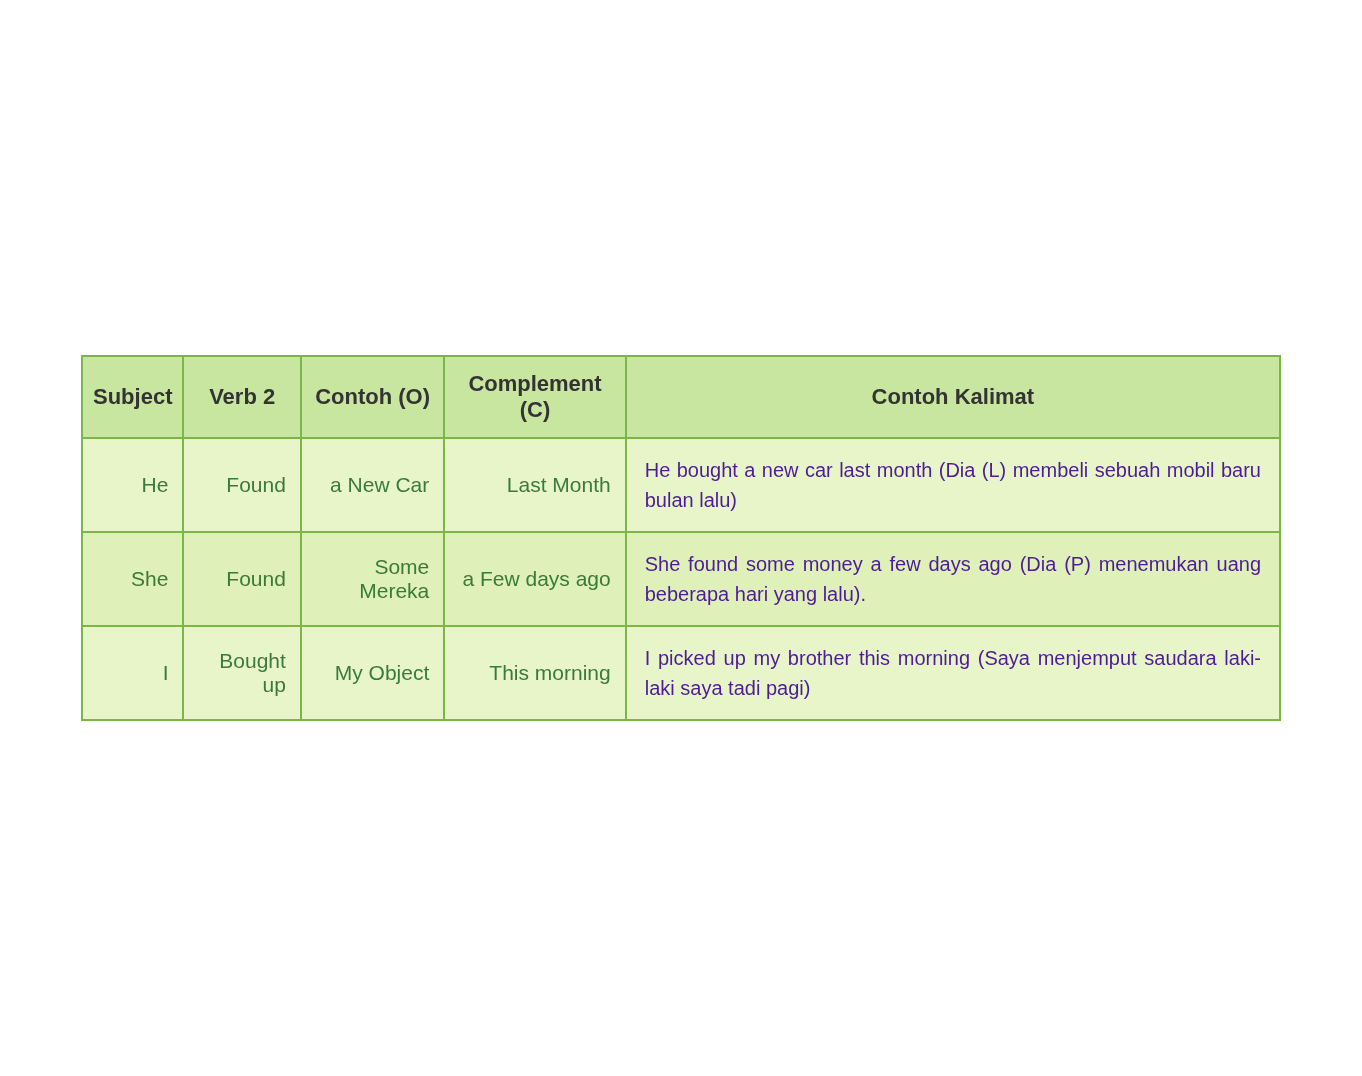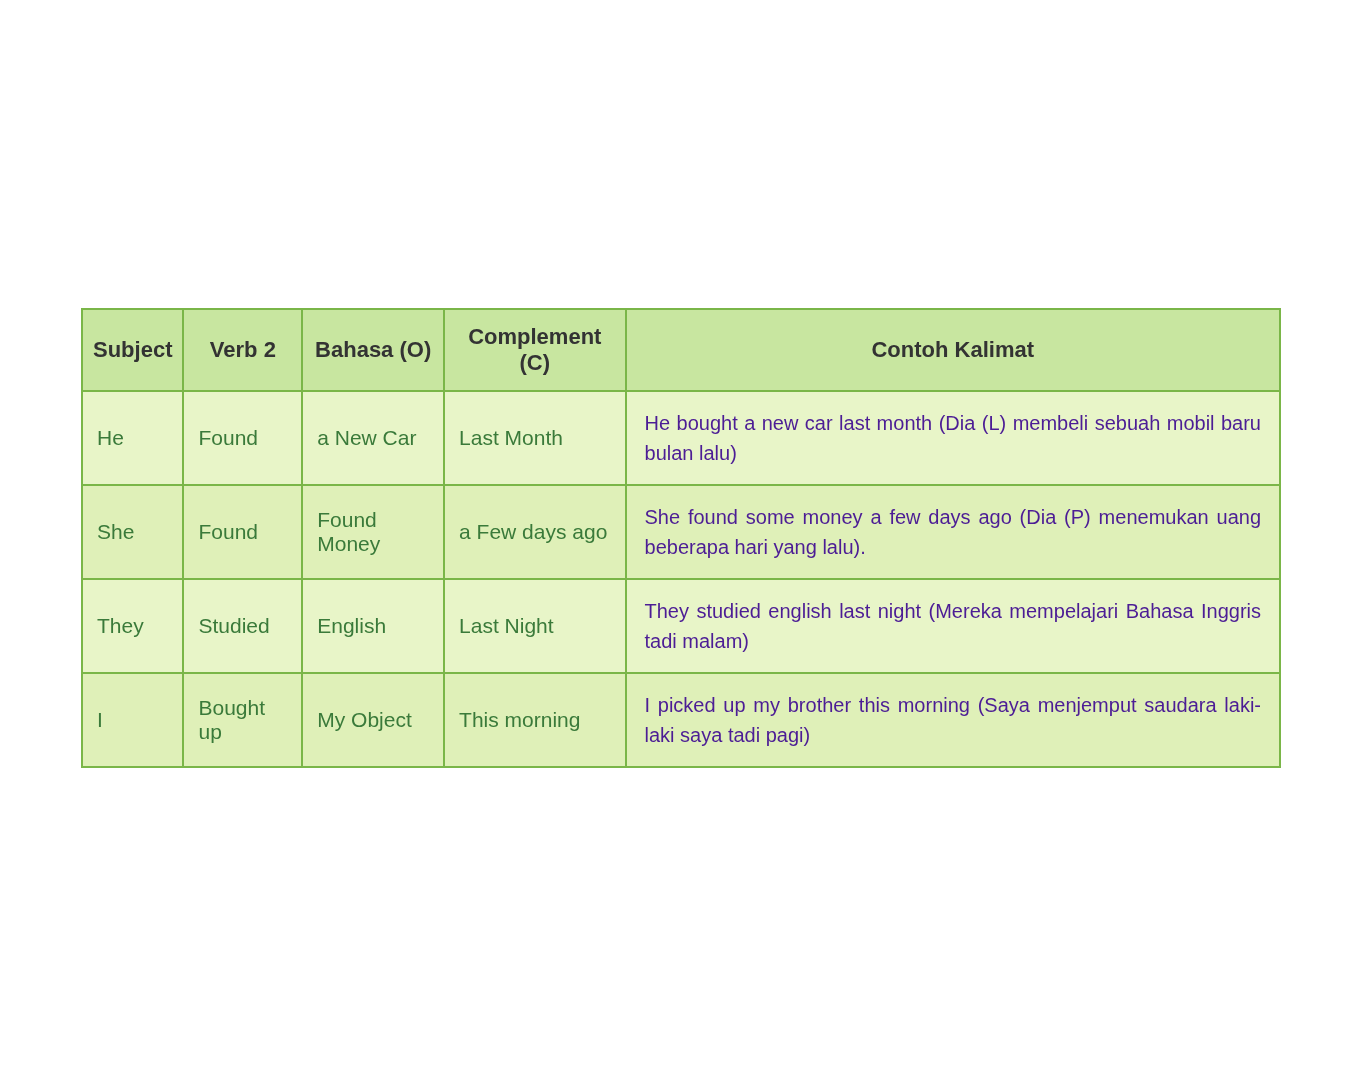--- a/index.html
+++ b/index.html
@@ -36,21 +36,21 @@
       text-align: center;
       font-size: 22px;
       font-weight: bold;
       color: #333;
     }
 
     td {
       background-color: #e8f5c8;
       border: 2px solid #7ab648;
       padding: 18px 14px;
-      text-align: left;
+      text-align: right;
       font-size: 21px;
       color: #3a7a3a;
       vertical-align: middle;
     }
 
     td.example-col {
       text-align: justify;
       color: #4c1d95;
       font-size: 20px;
       line-height: 1.5;
@@ -63,46 +63,39 @@
   </style>
 </head>
 <body>
 
 <div class="table-wrapper">
   <table>
     <thead>
       <tr>
         <th>Subject</th>
         <th>Verb 2</th>
-        <th>Bahasa (O)</th>
+        <th>Contoh (O)</th>
         <th>Complement (C)</th>
         <th>Contoh Kalimat</th>
       </tr>
     </thead>
     <tbody id="table-body">
     <tr>
           <td>He</td>
           <td>Found</td>
           <td>a New Car</td>
           <td>Last Month</td>
           <td class="example-col">He bought a new car last month (Dia (L) membeli sebuah mobil baru bulan lalu)</td>
         </tr>
         <tr>
           <td>She</td>
           <td>Found</td>
-          <td>Found Money</td>
+          <td>Some Mereka</td>
           <td>a Few days ago</td>
           <td class="example-col">She found some money a few days ago (Dia (P) menemukan uang beberapa hari yang lalu).</td>
-        </tr>
-        <tr>
-          <td>They</td>
-          <td>Studied</td>
-          <td>English</td>
-          <td>Last Night</td>
-          <td class="example-col">They studied english last night (Mereka mempelajari Bahasa Inggris tadi malam)</td>
         </tr>
         <tr>
           <td>I</td>
           <td>Bought up</td>
           <td>My Object</td>
           <td>This morning</td>
           <td class="example-col">I picked up my brother this morning (Saya menjemput saudara laki-laki saya tadi pagi)</td>
         </tr>
       </tbody>
   </table>

